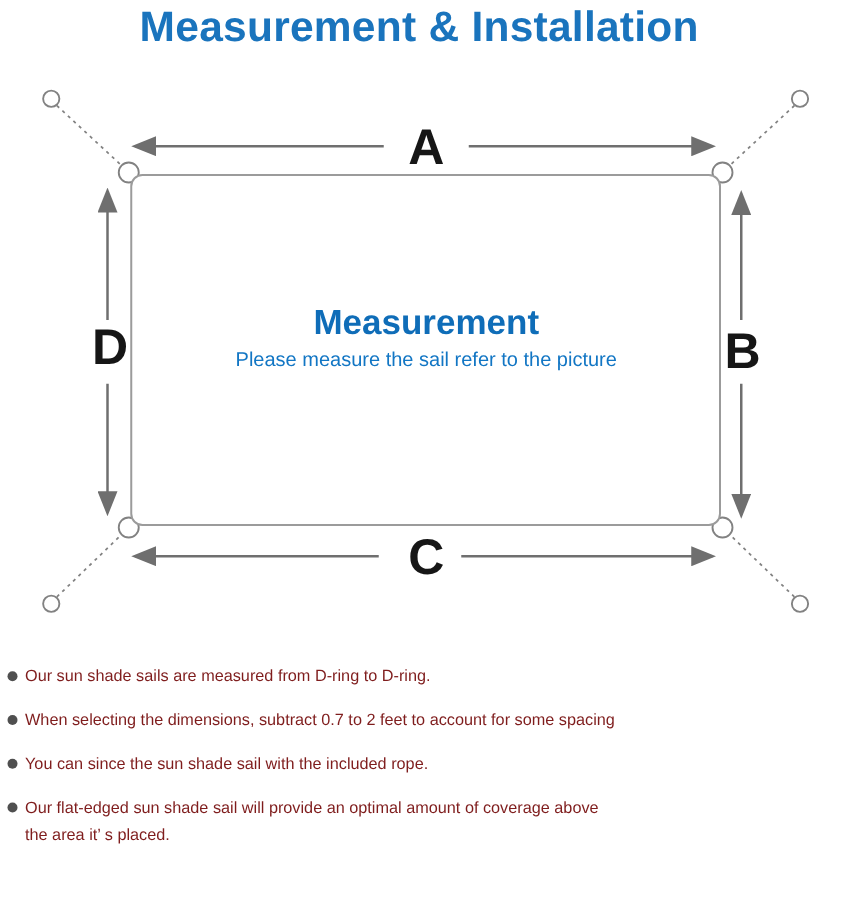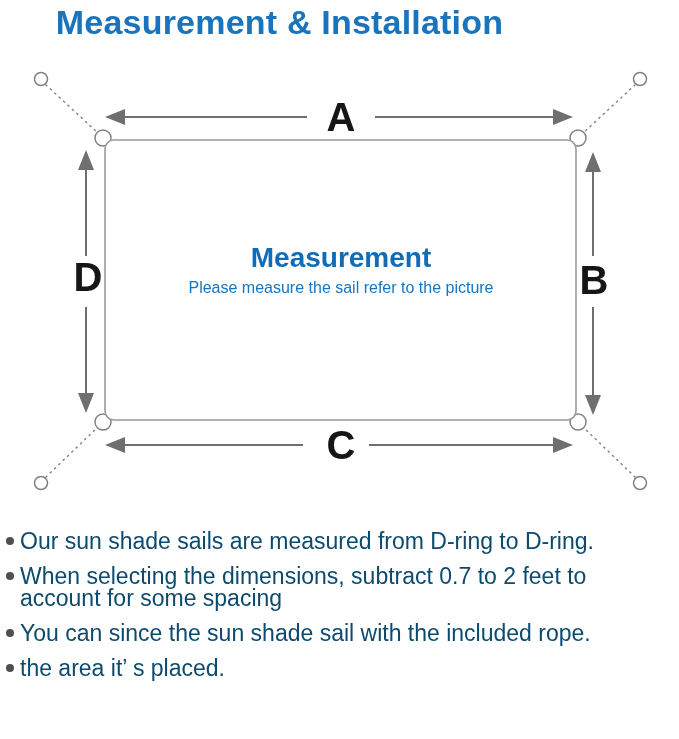--- a/index.html
+++ b/index.html
@@ -6,21 +6,21 @@
   body {
     width: 679px; height: 739px;
     background: #ffffff;
     position: relative;
     overflow: hidden;
     font-family: "Liberation Sans", sans-serif;
   }
   .page-title {
     position: absolute; top: 0; left: 0;
     width: 559px; margin: 0;
-    text-align: center;
+    text-align: right;
     font-size: 34px; font-weight: bold;
     letter-spacing: 0.2px;
     line-height: 44px;
     color: #1a74bd;
   }
   svg.diagram { position: absolute; top: 60px; left: 0; display: block; }
 
   .sail-stroke   { fill: #ffffff; stroke: #9b9b9b; stroke-width: 1.6; }
   .ring          { fill: #ffffff; stroke: #828282; stroke-width: 1.5; }
   .anchor        { fill: #ffffff; stroke: #828282; stroke-width: 1.5; }
@@ -31,22 +31,22 @@
   .center-sub    { font-family: "Liberation Sans", sans-serif; font-size: 16px; fill: #1276c4; text-anchor: middle; }
 
   ul.notes {
     position: absolute; top: 530px; left: 20px;
     width: 632px; margin: 0; padding: 0;
     list-style: none;
   }
   ul.notes li {
     position: relative;
     margin: 0 0 13px 0;
-    font-size: 23px; line-height: 22px;
-    color: #0c4a6e;
+    font-size: 13px; line-height: 22px;
+    color: #7f1d1d;
   }
   .bullet-dot {
     position: absolute; left: -14px; top: 7px;
     width: 8px; height: 8px; border-radius: 50%;
     background: #4f4f4f;
   }
   .note-line { display: block; }
 </style>
 </head>
 <body>
@@ -106,15 +106,16 @@
   <li>
     <span class="bullet-dot"></span>
     <span class="note-line">When selecting the dimensions, subtract 0.7 to 2 feet to account for some spacing</span>
   </li>
   <li>
     <span class="bullet-dot"></span>
     <span class="note-line">You can since the sun shade sail with the included rope.</span>
   </li>
   <li>
     <span class="bullet-dot"></span>
+    <span class="note-line">Our flat-edged sun shade sail will provide an optimal amount of coverage above</span>
     <span class="note-line">the area it’ s placed.</span>
   </li>
 </ul>
 
 </body></html>

